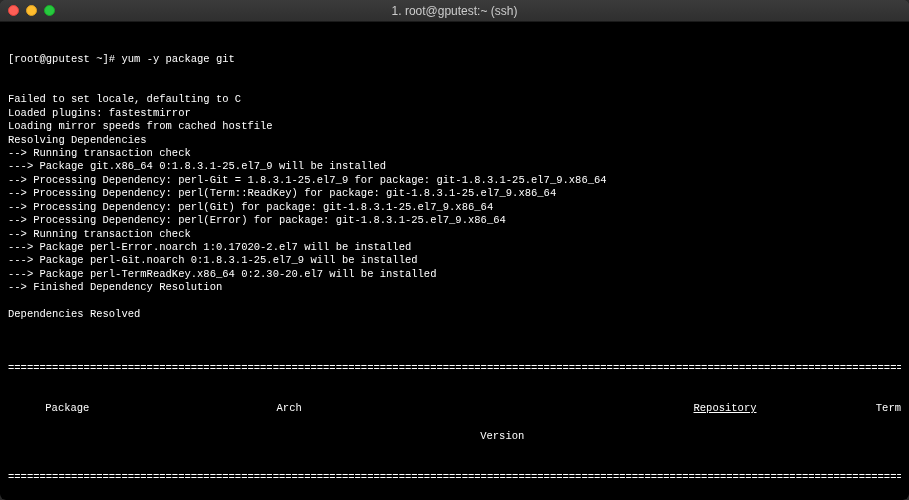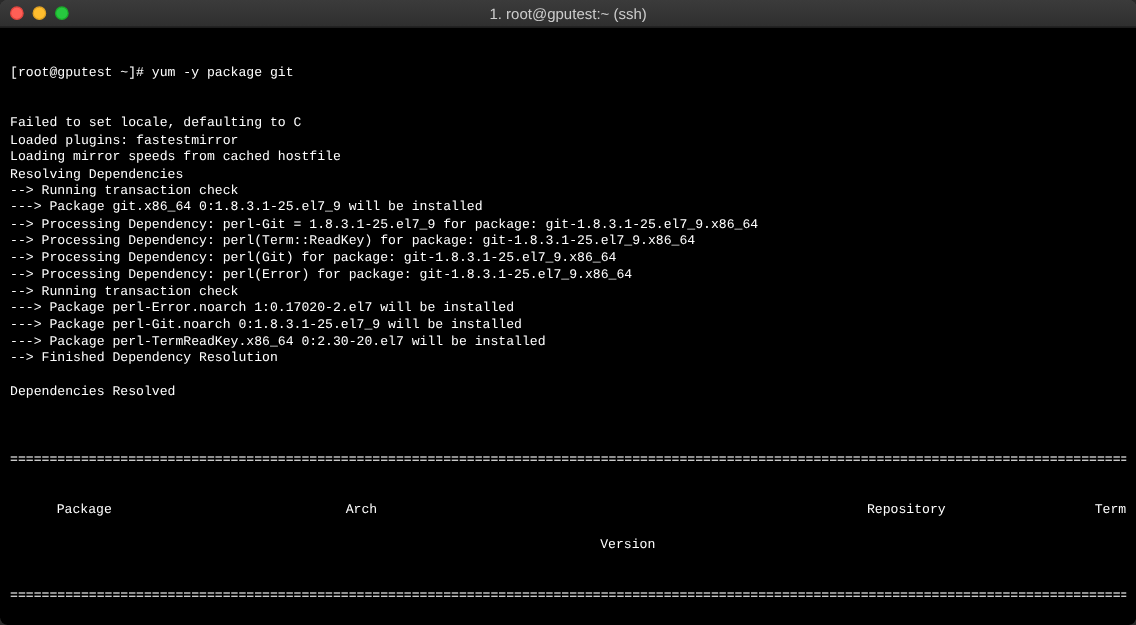--- a/index.html
+++ b/index.html
@@ -61,21 +61,21 @@
       overflow: hidden;
       font-size: 10.5px;
     }
     .line { white-space: pre; }
     .cols {
       display: flex;
     }
     .c-pkg  { width: 245px; margin-left: 31px; }
     .c-arch { width: 210px; }
     .c-ver  { width: 220px; margin-top: 28px; }
-    .c-repo { width: 167px; }
+    .c-repo { width: 167px; text-decoration: underline; }
     .c-size { width: 47px; text-align: right; }
     .hr-dbl { letter-spacing: 0; overflow: hidden; }
   </style>
 </head>
 <body>
 
 <div class="window">
   <div class="titlebar">
     <div class="traffic-lights">
       <div class="light red"></div>

